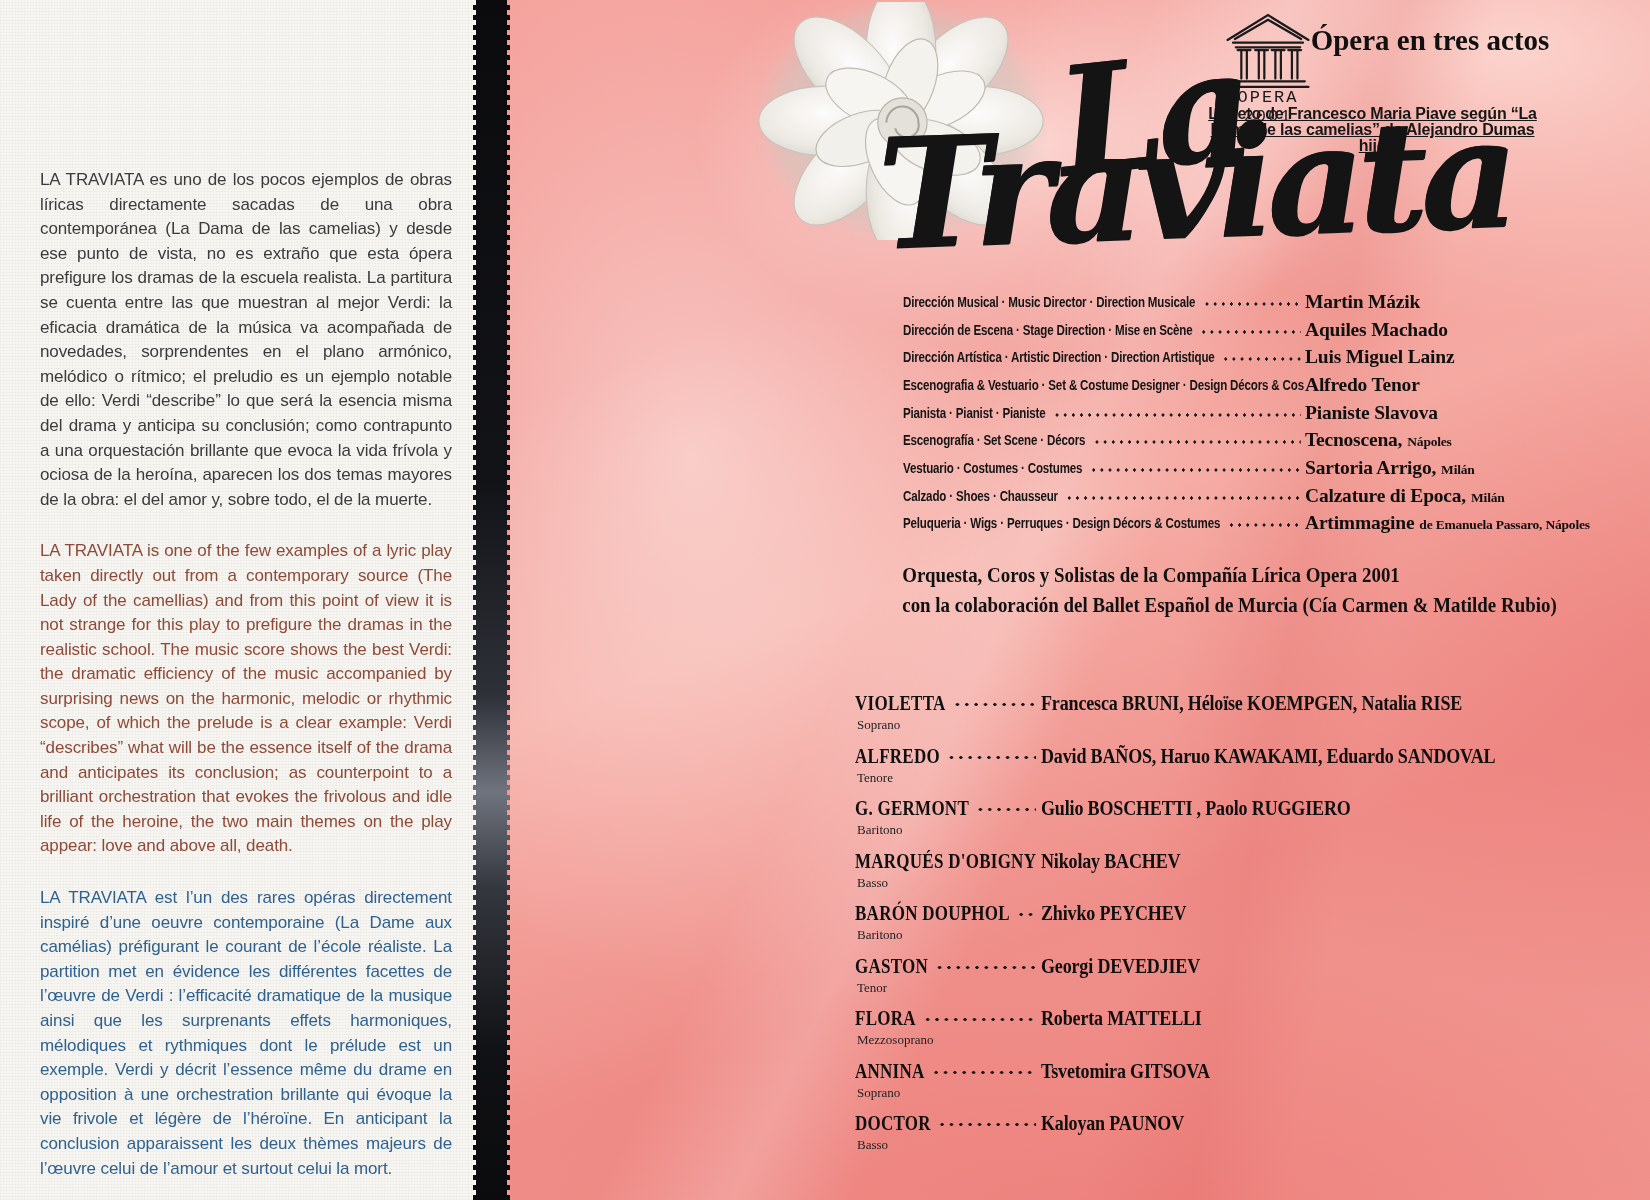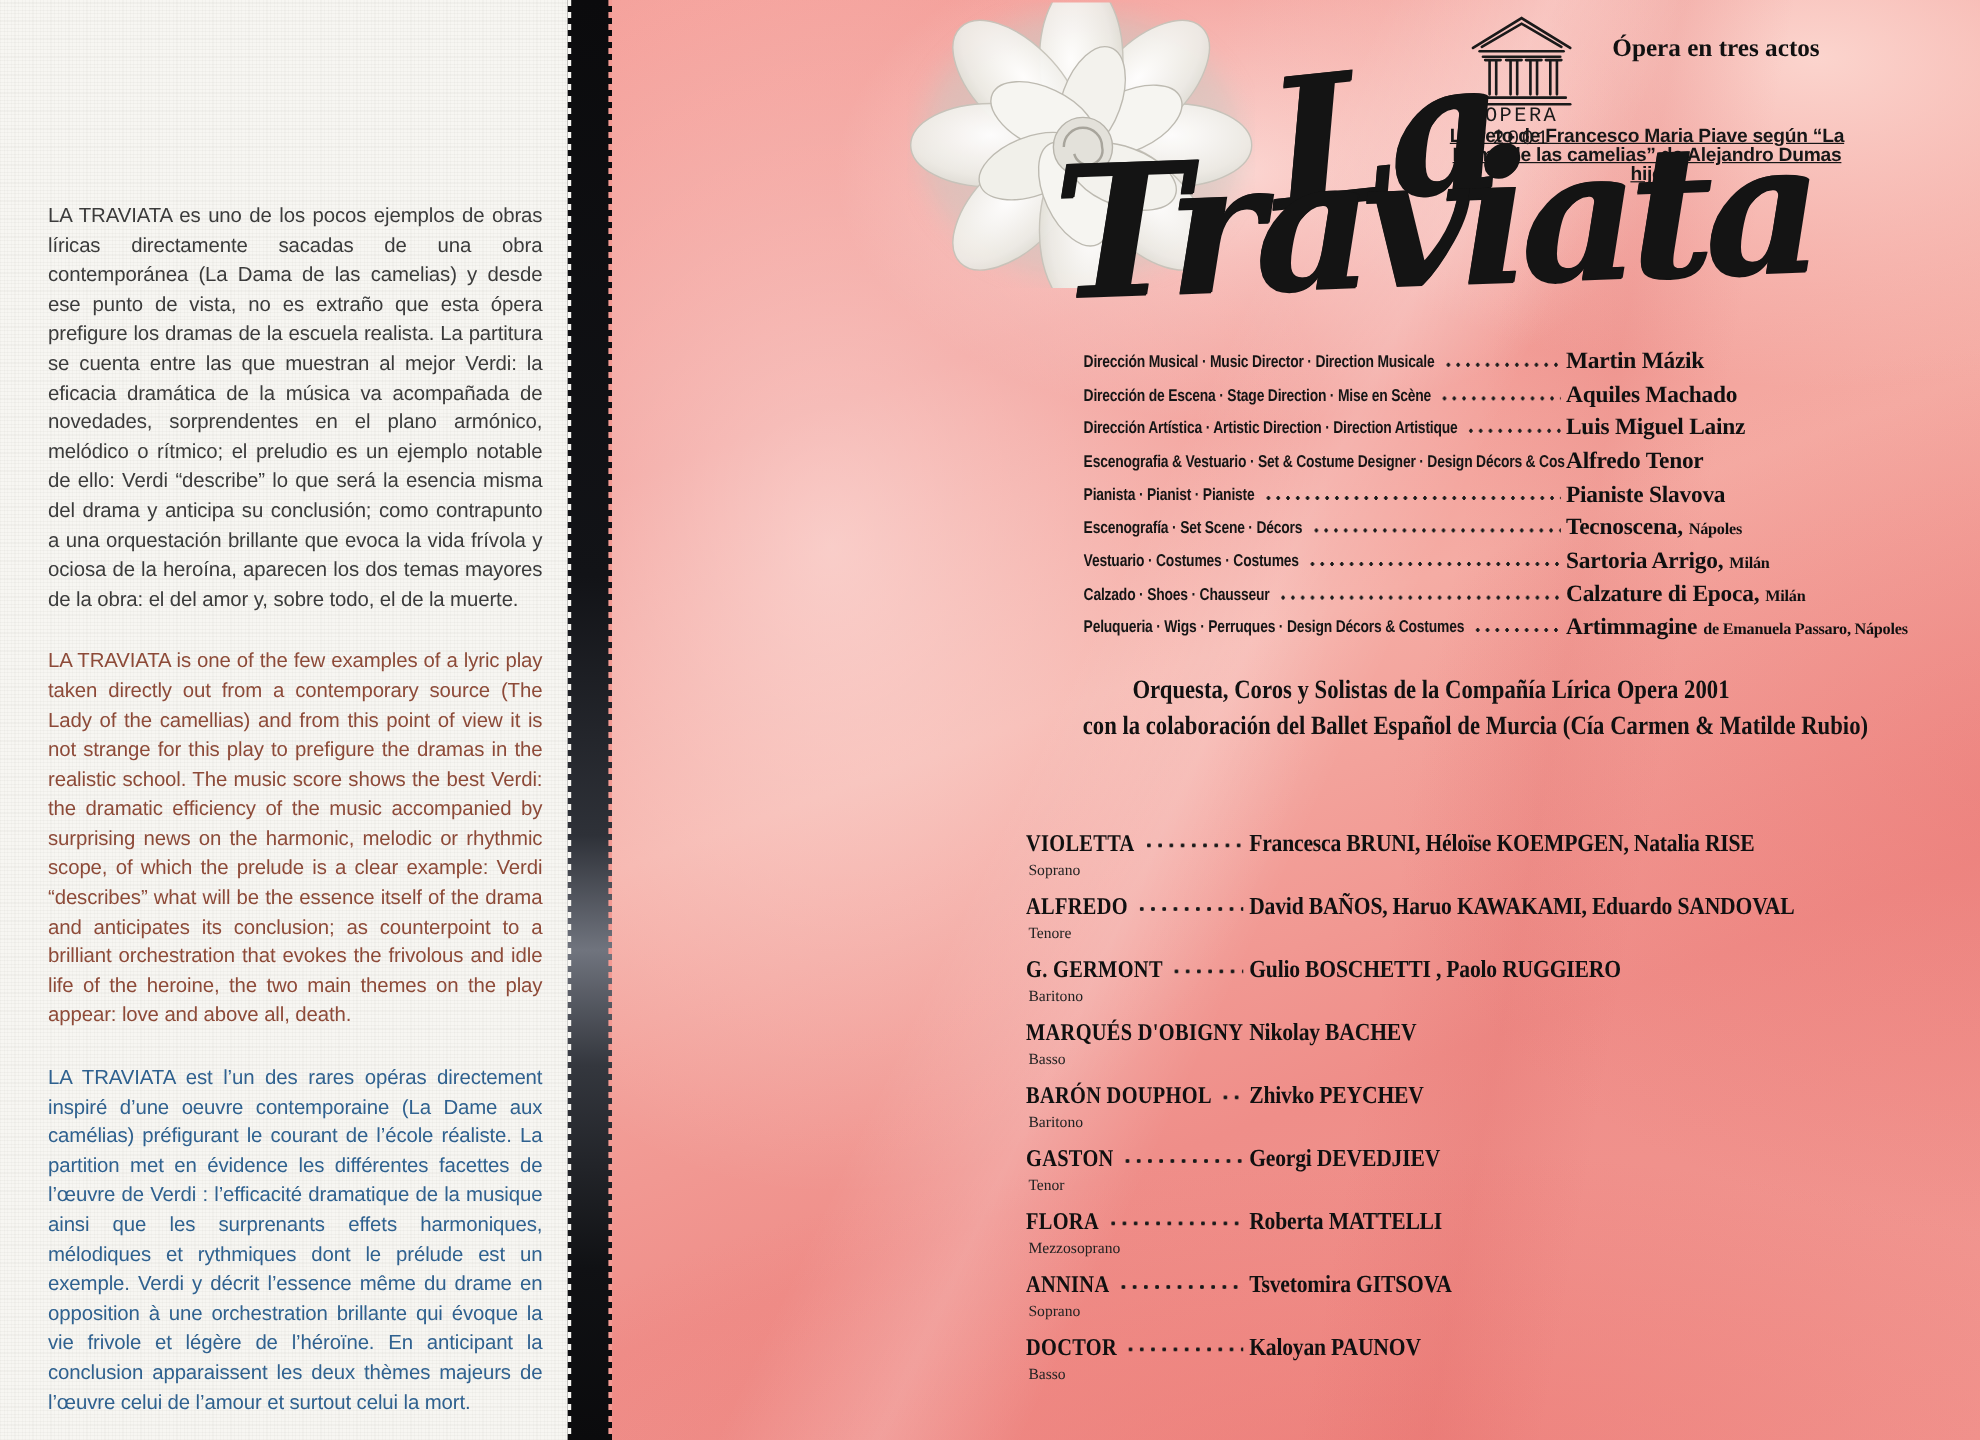--- a/index.html
+++ b/index.html
@@ -38,21 +38,21 @@
   
   .flower{position:absolute;left:246px;top:2px;width:290px;height:238px;}
 
   
   .logo{position:absolute;left:708px;top:12px;width:100px;text-align:center;}
   .logo svg{display:block;margin:0 auto;}
   .logo-caption{font-size:17px;letter-spacing:2px;color:#1a1a1a;margin-top:-2px;font-family:Liberation Mono, monospace;}
 
   
   .header-title{position:absolute;left:780px;top:22px;width:280px;text-align:center;
-    font-family:"Liberation Serif",serif;font-weight:700;font-size:21px;line-height:37px;color:#111;}
+    font-family:"Liberation Serif",serif;font-weight:700;font-size:29px;line-height:37px;color:#111;}
   .libretto{position:absolute;left:690px;top:106px;width:345px;text-align:center;
     font-size:16px;line-height:16px;font-weight:700;letter-spacing:-0.2px;color:#171717;text-decoration:underline;}
 
   
   .title-word{position:absolute;font-family:"DejaVu Serif",serif;font-style:italic;font-weight:700;
     color:#141414;letter-spacing:-0.05em;text-shadow:1px 0 0 #141414,0 1px 0 #141414;line-height:1;}
   .title-la{left:548px;top:38px;font-size:150px;transform:rotate(-6deg);}
   .title-traviata{left:368px;top:108px;font-size:152px;transform:rotate(-2deg);}
 
   
@@ -62,21 +62,21 @@
     transform:scaleX(0.815);transform-origin:0 50%;overflow:hidden;}
   .credit-label{font-size:14.2px;font-weight:600;letter-spacing:-0.2px;white-space:nowrap;flex:0 0 auto;color:#151515;}
   .leader{flex:1 1 0;min-width:0;height:10px;margin:4px 4px 0 9px;
     background-image:radial-gradient(circle,#1c1c1c 1.5px,transparent 1.8px);
     background-size:10px 10px;background-position:0 50%;background-repeat:repeat-x;}
   .credit-name{position:absolute;left:402px;top:50%;transform:translateY(-50%);white-space:nowrap;
     font-family:"Liberation Serif",serif;font-weight:700;font-size:19.5px;color:#101010;letter-spacing:-0.2px;}
   .credit-suffix{font-size:13.5px;margin-left:5px;font-weight:700;}
 
   
-  .company{position:absolute;left:345px;top:560px;width:675px;text-align:center;}
+  .company{position:absolute;left:345px;top:560px;width:675px;}
   .company-line{font-family:"Liberation Serif",serif;font-weight:700;font-size:22px;line-height:30px;
     white-space:nowrap;transform:scaleX(0.86);transform-origin:50% 50%;color:#111;}
 
   
   .cast{position:absolute;left:345px;top:690px;width:740px;}
   .cast-entry{position:relative;height:52.5px;}
   .cast-left{position:absolute;left:0;top:0;width:215px;height:27px;display:flex;align-items:center;
     transform:scaleX(0.85);transform-origin:0 50%;}
   .cast-role{font-family:"Liberation Serif",serif;font-weight:700;font-size:20px;letter-spacing:0.3px;
     white-space:nowrap;flex:0 0 auto;color:#101010;}

